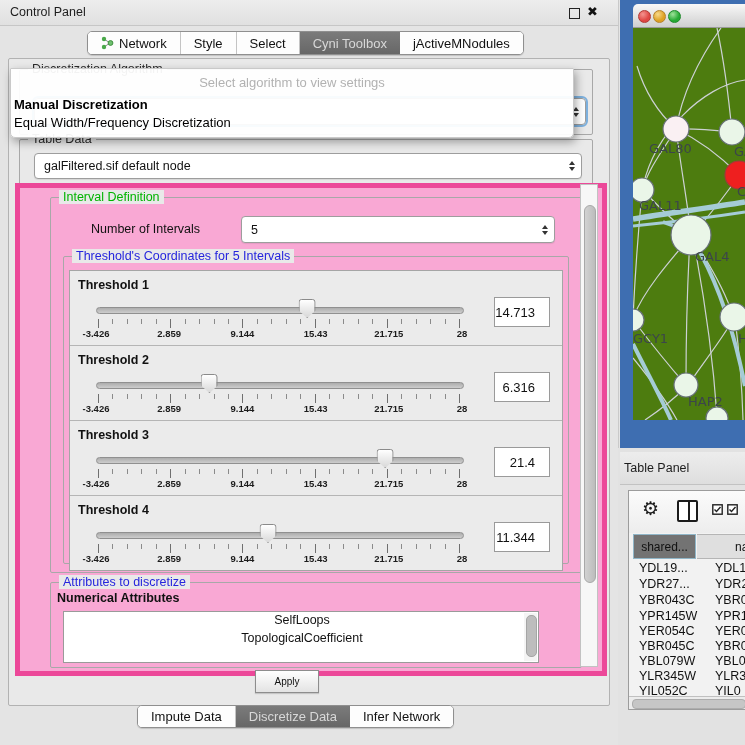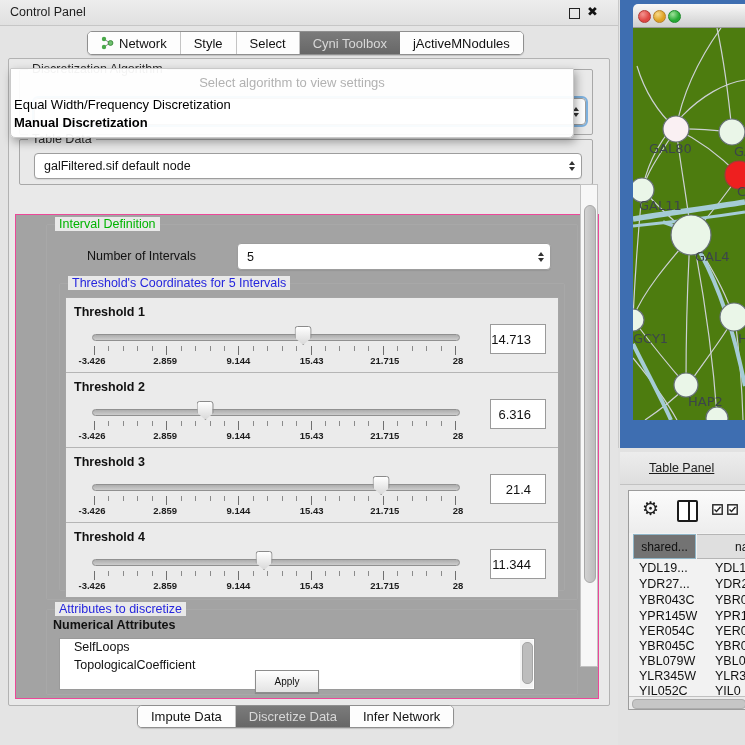--- a/index.html
+++ b/index.html
@@ -35,59 +35,59 @@
   
   .combo{position:absolute;background:#fff;border:1px solid #9d9d9d;border-radius:4px;font-size:12.5px;color:#111;display:flex;align-items:center;box-shadow:inset 0 1px 0 #fff,0 1px 1px rgba(0,0,0,.08);}
   .combo .cv{padding-left:9px;flex:1;white-space:nowrap;overflow:hidden;}
   .stepper{width:18px;display:flex;flex-direction:column;align-items:center;justify-content:center;gap:2px;}
   .stepper i{width:0;height:0;border-left:3.5px solid transparent;border-right:3.5px solid transparent;}
   .stepper i.up{border-bottom:4.5px solid #333;}
   .stepper i.dn{border-top:4.5px solid #333;}
   .combo.focus{outline:2.5px solid #7db0dd;outline-offset:0;}
 
   
-  #scrollpane{position:absolute;left:14px;top:183px;width:582px;height:483px;border:1px solid #ec4899;background:#a3a3a3;margin-top:31px;}
+  #scrollpane{position:absolute;left:14px;top:183px;width:582px;height:483px;border:5px solid #ec4899;background:#f9a8d4;}
 
   
   .th-box{position:absolute;background:#ebebeb;border:1px solid #a5a5a5;}
   .th-row{position:relative;width:100%;height:74px;border-bottom:1px solid #b5b5b5;}
   .th-row:last-child{border-bottom:none;}
   .th-label{position:absolute;left:8px;top:7px;font-weight:bold;font-size:12.5px;color:#111;}
   .slider{position:absolute;left:26px;top:26px;width:366px;height:44px;}
   .track{position:absolute;left:0;top:10px;width:100%;height:5px;border:1px solid #909090;border-radius:4px;background:linear-gradient(#adadad,#cdcdcd);}
   .ticks-minor{position:absolute;left:2px;right:2px;top:22px;height:5px;background:repeating-linear-gradient(to right,#8a8a8a 0 1px,transparent 1px 4%);border-right:1px solid #8a8a8a;}
   .ticks-major{position:absolute;left:2px;right:2px;top:22px;height:9px;background:repeating-linear-gradient(to right,#6f6f6f 0 1px,transparent 1px 20%);border-right:1px solid #6f6f6f;}
   .thumb{position:absolute;top:2px;width:15px;height:17px;background:linear-gradient(#ffffff,#d9d9d9);border:1px solid #8a8a8a;border-radius:3px;clip-path:polygon(0 0,100% 0,100% 60%,50% 100%,0 60%);transform:translateX(-50%);}
   .tlabels span{position:absolute;top:31px;transform:translateX(-50%);font-size:9.5px;font-weight:bold;color:#1c1c1c;white-space:nowrap;}
   .th-value{position:absolute;right:12px;top:26px;width:56px;height:30px;background:#fff;border:1px solid #9a9a9a;font-size:13px;color:#111;text-align:right;line-height:30px;padding-right:14px;box-sizing:border-box;}
 
   
   #attr-list{position:absolute;background:#fff;border:1px solid #9a9a9a;font-size:12.5px;color:#111;overflow:hidden;}
-  #attr-list .li{padding:1px 0 1px 14px;line-height:15.5px;}
+  #attr-list .li{padding:1px 0 1px 2px;line-height:15.5px;text-align:center;}
   #attr-sb{position:absolute;right:1px;top:1px;width:13px;height:48px;background:#f4f4f4;}
   #attr-sb .thumbv{position:absolute;left:2px;top:2px;width:9px;height:40px;background:#bdbdbd;border:1px solid #a5a5a5;border-radius:5px;}
 
   .aqua-btn{position:absolute;background:linear-gradient(#ffffff,#e3e3e3);border:1px solid #8d8d8d;border-radius:0;font-size:10px;color:#111;text-align:center;line-height:21px;box-shadow:0 1px 1px rgba(0,0,0,.15);}
 
   
   #algo-popup{position:absolute;left:10px;top:68px;width:562px;height:68px;background:rgba(255,255,255,.94);border:1px solid #c9c9c9;border-radius:1px 1px 5px 5px;box-shadow:2px 4px 10px rgba(0,0,0,.35);z-index:40;}
   #algo-popup .ph{height:27px;line-height:27px;text-align:center;color:#b2b2b2;font-size:13px;}
   #algo-popup .it{height:18px;line-height:18px;padding-left:3px;font-size:13px;color:#000;}
   #algo-popup .it.b{font-weight:bold;}
 
   
   #desktop{position:absolute;left:620px;top:0;width:125px;height:448px;background:#3e6eb1;}
   #net-win{position:absolute;left:13px;top:4px;width:112px;height:416px;}
   #net-titlebar{position:absolute;left:0;top:0;width:112px;height:23px;background:linear-gradient(#f8f8f8,#cfcfcf);border-bottom:1px solid #9a9a9a;border-radius:5px 0 0 0;}
   .tl{position:absolute;top:6px;width:11px;height:11px;border-radius:50%;}
   #net-canvas{position:absolute;left:0;top:24px;width:112px;height:392px;background:#4d7c0f;}
 
   #tp-region{position:absolute;left:618px;top:448px;width:127px;height:297px;background:#e2e2e2;}
   #tp-titlebar{position:absolute;left:2px;top:4px;width:125px;height:32px;background:linear-gradient(#ededed,#dedede);border-bottom:1px solid #c2c2c2;}
-  #tp-titlebar .ttl{position:absolute;left:29px;top:9px;font-size:12.5px;color:#1d1d1d;text-decoration:underline;}
+  #tp-titlebar .ttl{position:absolute;left:4px;top:9px;font-size:12.5px;color:#1d1d1d;}
   #tp-box{position:absolute;left:10px;top:42px;width:130px;height:218px;background:#f2f2f2;border:1px solid #9c9c9c;}
   #tp-toolbar{position:absolute;left:0;top:0;width:100%;height:42px;background:linear-gradient(#fbfbfb,#ededed);}
   .gear{position:absolute;left:13px;top:6px;font-size:19px;color:#1b1b1b;}
   .col-ico{position:absolute;left:48px;top:9px;width:17px;height:18px;border:2px solid #1b1b1b;border-radius:2px;background:#fff;}
   .col-ico i{position:absolute;left:50%;top:0;width:2px;height:100%;background:#1b1b1b;}
   .cb-ico{position:absolute;top:13px;width:11px;height:11px;}
   .hdr{position:absolute;top:43px;height:25px;font-size:12px;color:#111;display:flex;align-items:center;justify-content:center;box-sizing:border-box;}
   .hdr.c1{left:4px;width:63px;background:#737373;border:1px solid #90b6c8;}
   .hdr.c2{left:68px;width:70px;background:#dfdfdf;border:1px solid #b5b5b5;border-left:none;justify-content:flex-start;padding-left:38px;}
   .trow{position:absolute;left:4px;width:134px;height:15.5px;font-size:12.5px;color:#111;}
@@ -283,22 +283,22 @@
     <div class="tab sel">
         <span>Discretize Data</span>
       </div>
     <div class="tab">
         <span>Infer Network</span>
       </div>
   </div>
 
   <div id="algo-popup">
     <div class="ph">Select algorithm to view settings</div>
+    <div class="it b">Manual Discretization</div>
     <div class="it">Equal Width/Frequency Discretization</div>
-    <div class="it b">Manual Discretization</div>
   </div>
 </div>
 
 <div id="desktop">
   <div id="net-win">
     <div id="net-titlebar">
       <span class="tl" style="left:5px;background:radial-gradient(circle at 35% 30%,#f4938e,#df4744 60%);border:1px solid #b13934;"></span>
       <span class="tl" style="left:20px;background:radial-gradient(circle at 35% 30%,#f7d98b,#dea123 60%);border:1px solid #b5812a;"></span>
       <span class="tl" style="left:35px;background:radial-gradient(circle at 35% 30%,#9fe29a,#27aa35 60%);border:1px solid #1e8a2a;"></span>
     </div>

